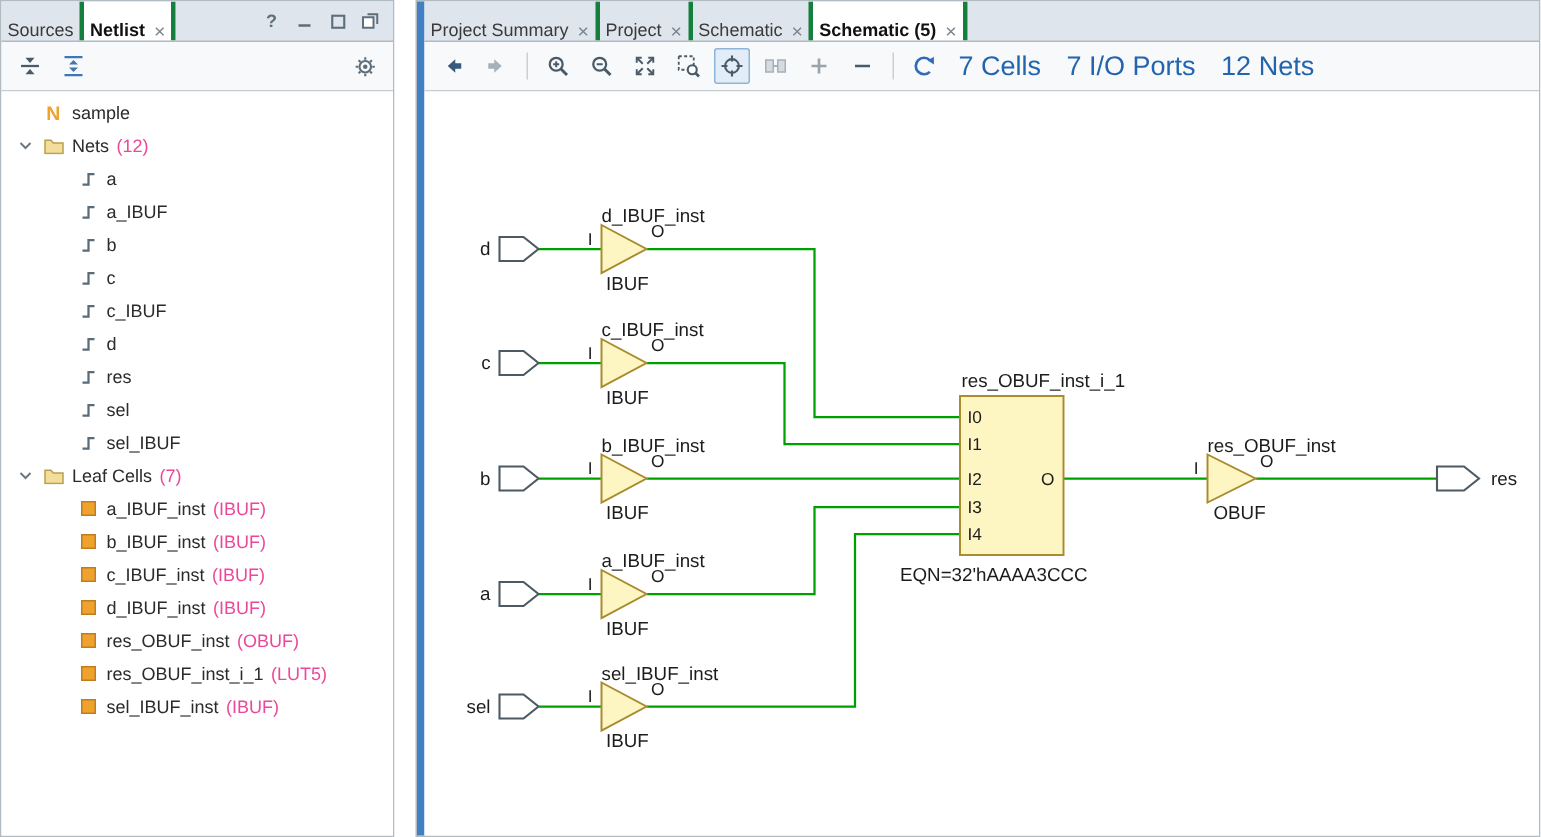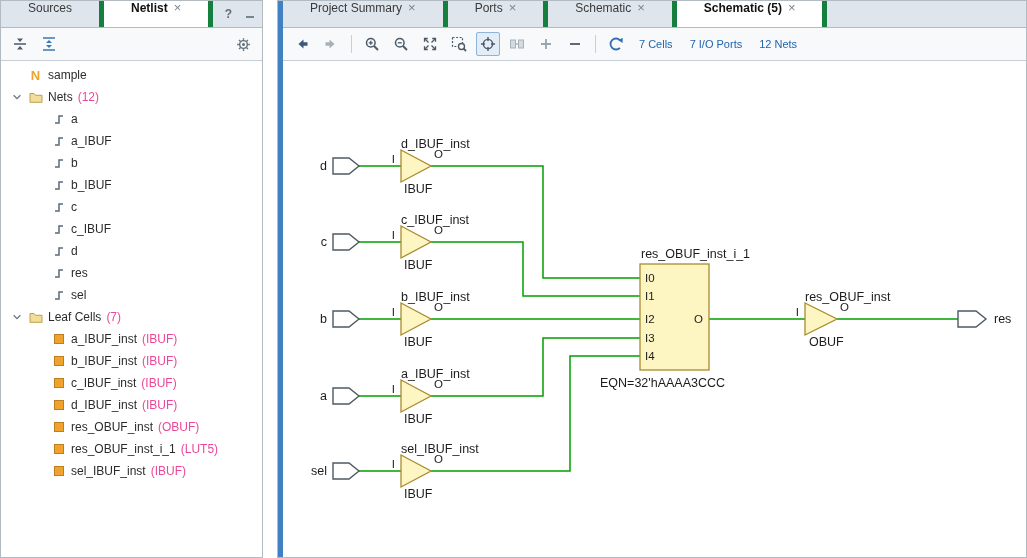--- a/index.html
+++ b/index.html
@@ -20,22 +20,22 @@
   }
   .splitter { width: 14px; flex: 0 0 14px; background: #ffffff; }
 
   .tabbar {
     height: 27px; flex: 0 0 27px;
     display: flex; align-items: stretch;
     background: var(--tab-bg); border-bottom: 1px solid #b2bac2;
     overflow: hidden; white-space: nowrap;
   }
   .tab {
-    display: flex; align-items: flex-start; gap: 6px;
-    padding: 0 27px; border-right: 5px solid #15803d; color: #3a3a3a;
+    display: flex; align-items: flex-end; gap: 6px;
+    padding: 0 4px; border-right: 3px solid #15803d; color: #3a3a3a;
     cursor: default;
   }
   .tab.active { background: #ffffff; font-weight: bold; color: #111; }
   .tab .x { color: #7a858f; font-weight: normal; font-size: 13px; line-height: 1; }
 
   .winicons { margin-left: auto; display: flex; align-items: center; gap: 8px; padding: 0 8px; }
   .winicon { display: flex; align-items: center; justify-content: center; width: 14px; height: 14px; color: #5d6d7a; font-weight: bold; }
 
   .toolbar {
     height: 33px; flex: 0 0 33px;
@@ -65,21 +65,21 @@
   .cellbox {
     width: 10px; height: 10px; display: inline-block;
     background: var(--orange); border: 1px solid var(--orange-border);
   }
 
   
   .right-panel { flex: 1; display: flex; border: 1px solid #b2bac2; min-width: 0; }
   .accent { width: 5px; flex: 0 0 5px; background: var(--accent); }
   .right-content { flex: 1; display: flex; flex-direction: column; min-width: 0; }
 
-  .link { color: var(--link); font-size: 11px; padding: 0 6px; cursor: default; }
+  .link { color: var(--link); font-size: 18px; padding: 0 6px; cursor: default; }
 
   .canvas { flex: 1; background: #ffffff; overflow: hidden; }
 
   
   .wire { stroke: var(--wire); stroke-width: 1.5; fill: none; }
   .comp { fill: var(--comp-fill); stroke: var(--comp-stroke); stroke-width: 1.3; }
   .port { fill: #ffffff; stroke: var(--port-stroke); stroke-width: 1.4; }
   .slabel { font-family: "Liberation Sans", sans-serif; font-size: 12.5px; fill: #1c1c1c; }
   .pinlabel { font-family: "Liberation Sans", sans-serif; font-size: 11.5px; fill: #1c1c1c; }
 </style>
@@ -192,28 +192,20 @@
             </svg>
           </span>
           <span class="lbl">b</span>
         </div>
       <div class="row item">
           <span class="ico">
             <svg width="12" height="12" viewBox="0 0 12 12">
               <path d="M2 10 L6 10 L6 3 L10 3" fill="none" stroke="#5a6b7a" stroke-width="1.5"></path>
             </svg>
           </span>
-          <span class="lbl">b_IBUF</span>
-        </div>
-      <div class="row item">
-          <span class="ico">
-            <svg width="12" height="12" viewBox="0 0 12 12">
-              <path d="M2 10 L6 10 L6 3 L10 3" fill="none" stroke="#5a6b7a" stroke-width="1.5"></path>
-            </svg>
-          </span>
           <span class="lbl">c</span>
         </div>
       <div class="row item">
           <span class="ico">
             <svg width="12" height="12" viewBox="0 0 12 12">
               <path d="M2 10 L6 10 L6 3 L10 3" fill="none" stroke="#5a6b7a" stroke-width="1.5"></path>
             </svg>
           </span>
           <span class="lbl">c_IBUF</span>
         </div>
@@ -233,20 +225,28 @@
           </span>
           <span class="lbl">res</span>
         </div>
       <div class="row item">
           <span class="ico">
             <svg width="12" height="12" viewBox="0 0 12 12">
               <path d="M2 10 L6 10 L6 3 L10 3" fill="none" stroke="#5a6b7a" stroke-width="1.5"></path>
             </svg>
           </span>
           <span class="lbl">sel</span>
+        </div>
+      <div class="row item">
+          <span class="ico">
+            <svg width="12" height="12" viewBox="0 0 12 12">
+              <path d="M2 10 L6 10 L6 3 L10 3" fill="none" stroke="#5a6b7a" stroke-width="1.5"></path>
+            </svg>
+          </span>
+          <span class="lbl">sel_IBUF</span>
         </div>
 
       <div class="row">
         <span class="chev">
           <svg width="10" height="10" viewBox="0 0 12 12">
               <path d="M2 4 L6 8 L10 4" fill="none" stroke="#6a7884" stroke-width="1.6"></path>
             </svg>
         </span>
         <span class="ico">
           <svg width="14" height="12" viewBox="0 0 14 12">
@@ -315,21 +315,21 @@
   <div class="right-panel">
     <div class="accent"></div>
     <div class="right-content">
 
       <div class="tabbar">
         <div class="tab">
           <span>Project Summary</span>
           <span class="x">×</span>
         </div>
         <div class="tab">
-          <span>Ports</span>
+          <span>Project</span>
           <span class="x">×</span>
         </div>
         <div class="tab">
           <span>Schematic</span>
           <span class="x">×</span>
         </div>
         <div class="tab active">
           <span>Schematic (5)</span>
           <span class="x">×</span>
         </div>

